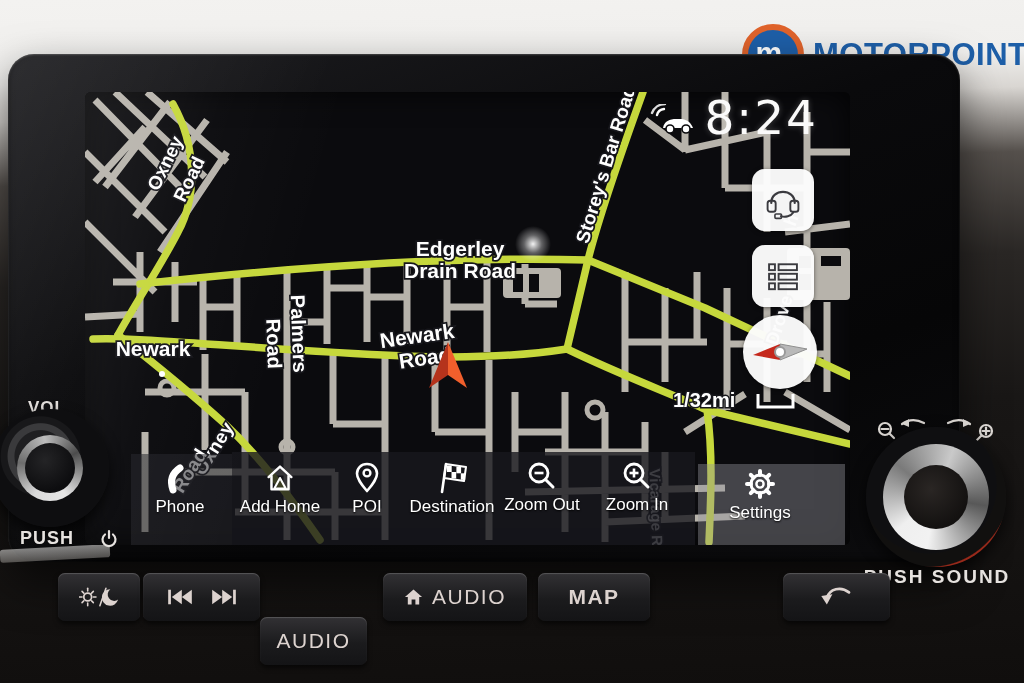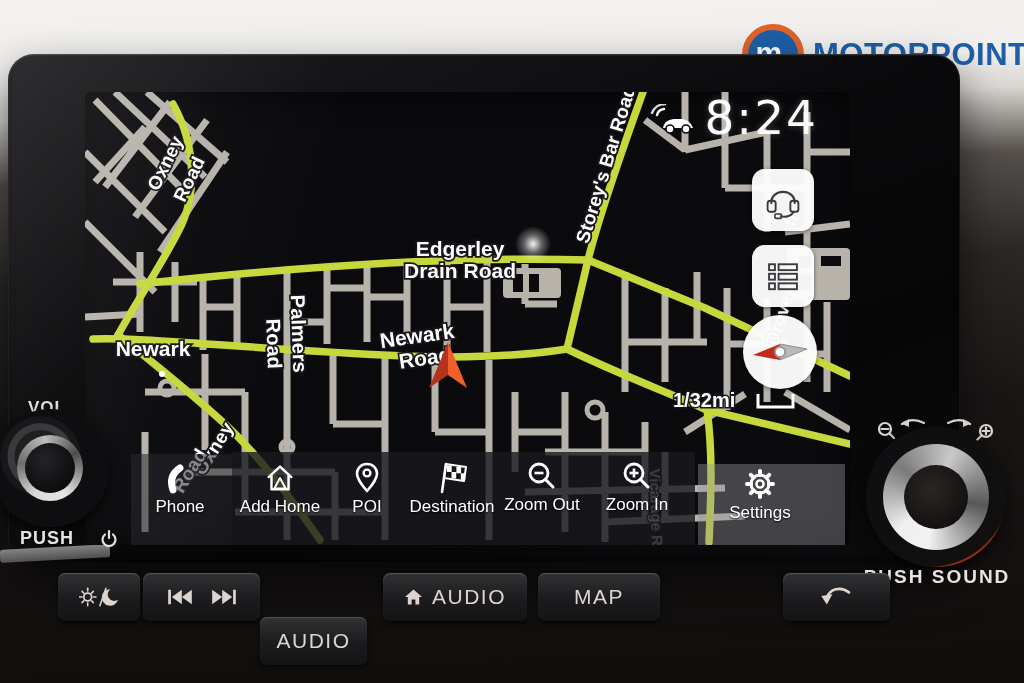--- a/index.html
+++ b/index.html
@@ -348,21 +348,21 @@
   </div>
   <div class="hwbtn" style="left:260px;width:107px;margin-top:44px;">
     <span>AUDIO</span>
   </div>
   <div class="hwbtn" style="left:383px;width:144px;">
     <svg width="19" height="18" viewBox="0 0 20 18">
       <polygon points="10,1 1,9 4,9 4,17 8,17 8,11.5 12,11.5 12,17 16,17 16,9 19,9" fill="#ddd3cf"></polygon>
     </svg>
     <span>AUDIO</span>
   </div>
-  <div class="hwbtn" style="left:538px;width:122px;">
+  <div class="hwbtn" style="left:538px;width:112px;font-weight:bold;">
     <span>MAP</span>
   </div>
   <div class="hwbtn" style="left:783px;width:107px;">
     <svg width="34" height="24" viewBox="0 0 36 26">
       <path d="M31,8 C22,1 10,4 7,14" stroke="#ddd3cf" stroke-width="3" fill="none" stroke-linecap="round"></path>
       <polygon points="1,12 13,10 7,21" fill="#ddd3cf"></polygon>
     </svg>
   </div>
 
 </div>

